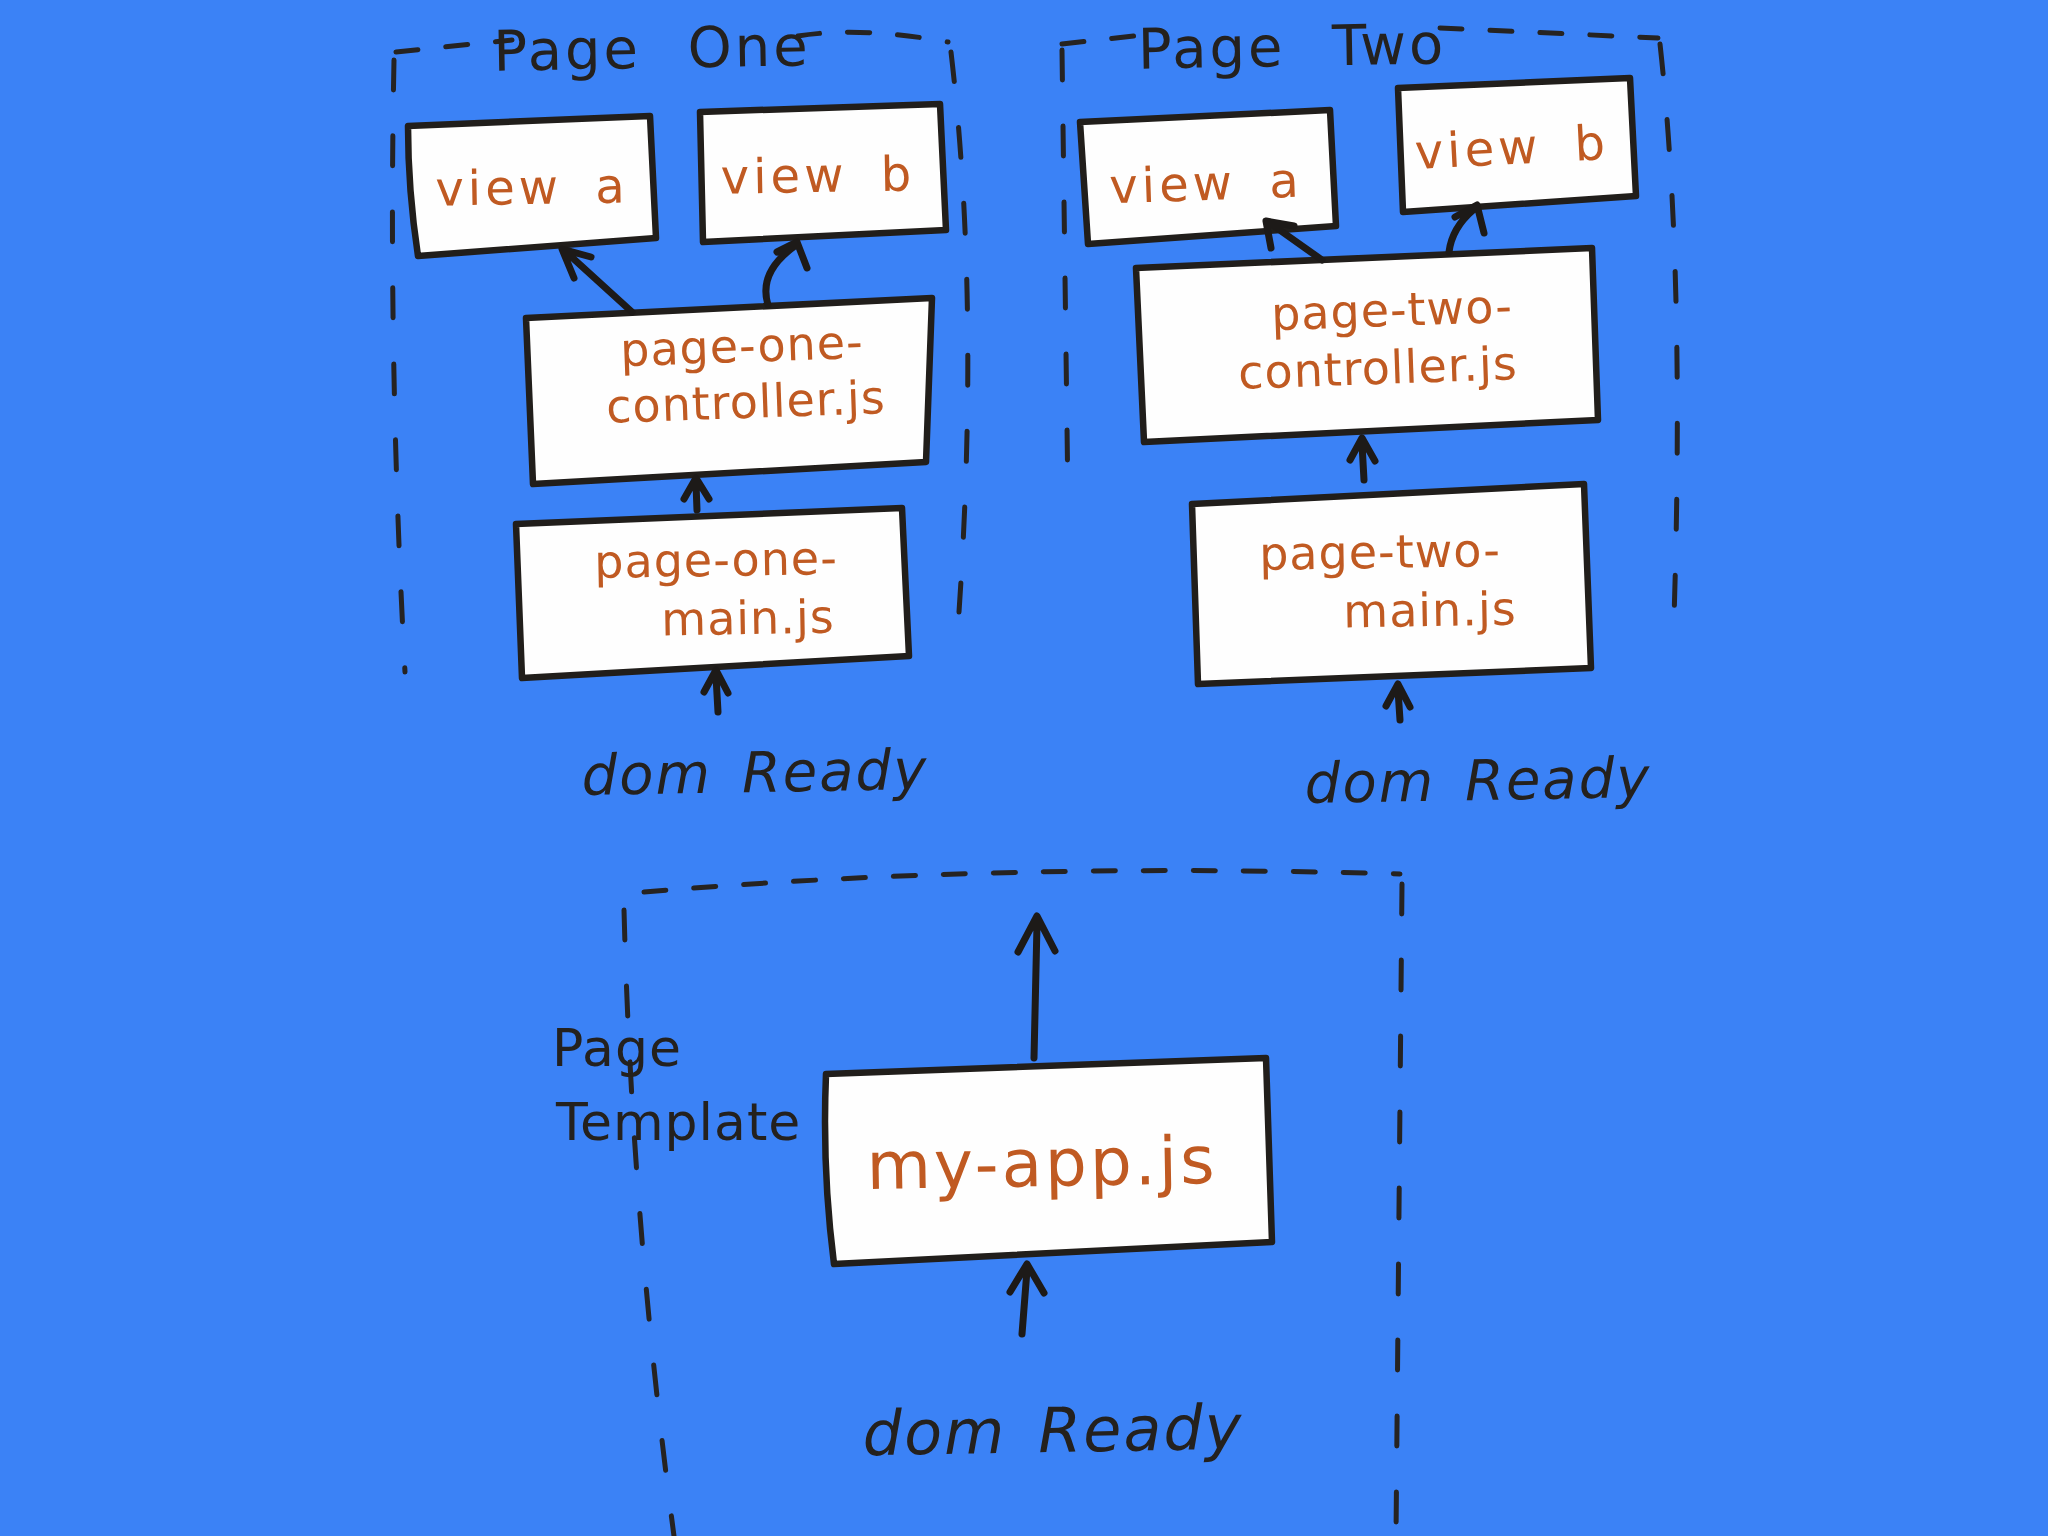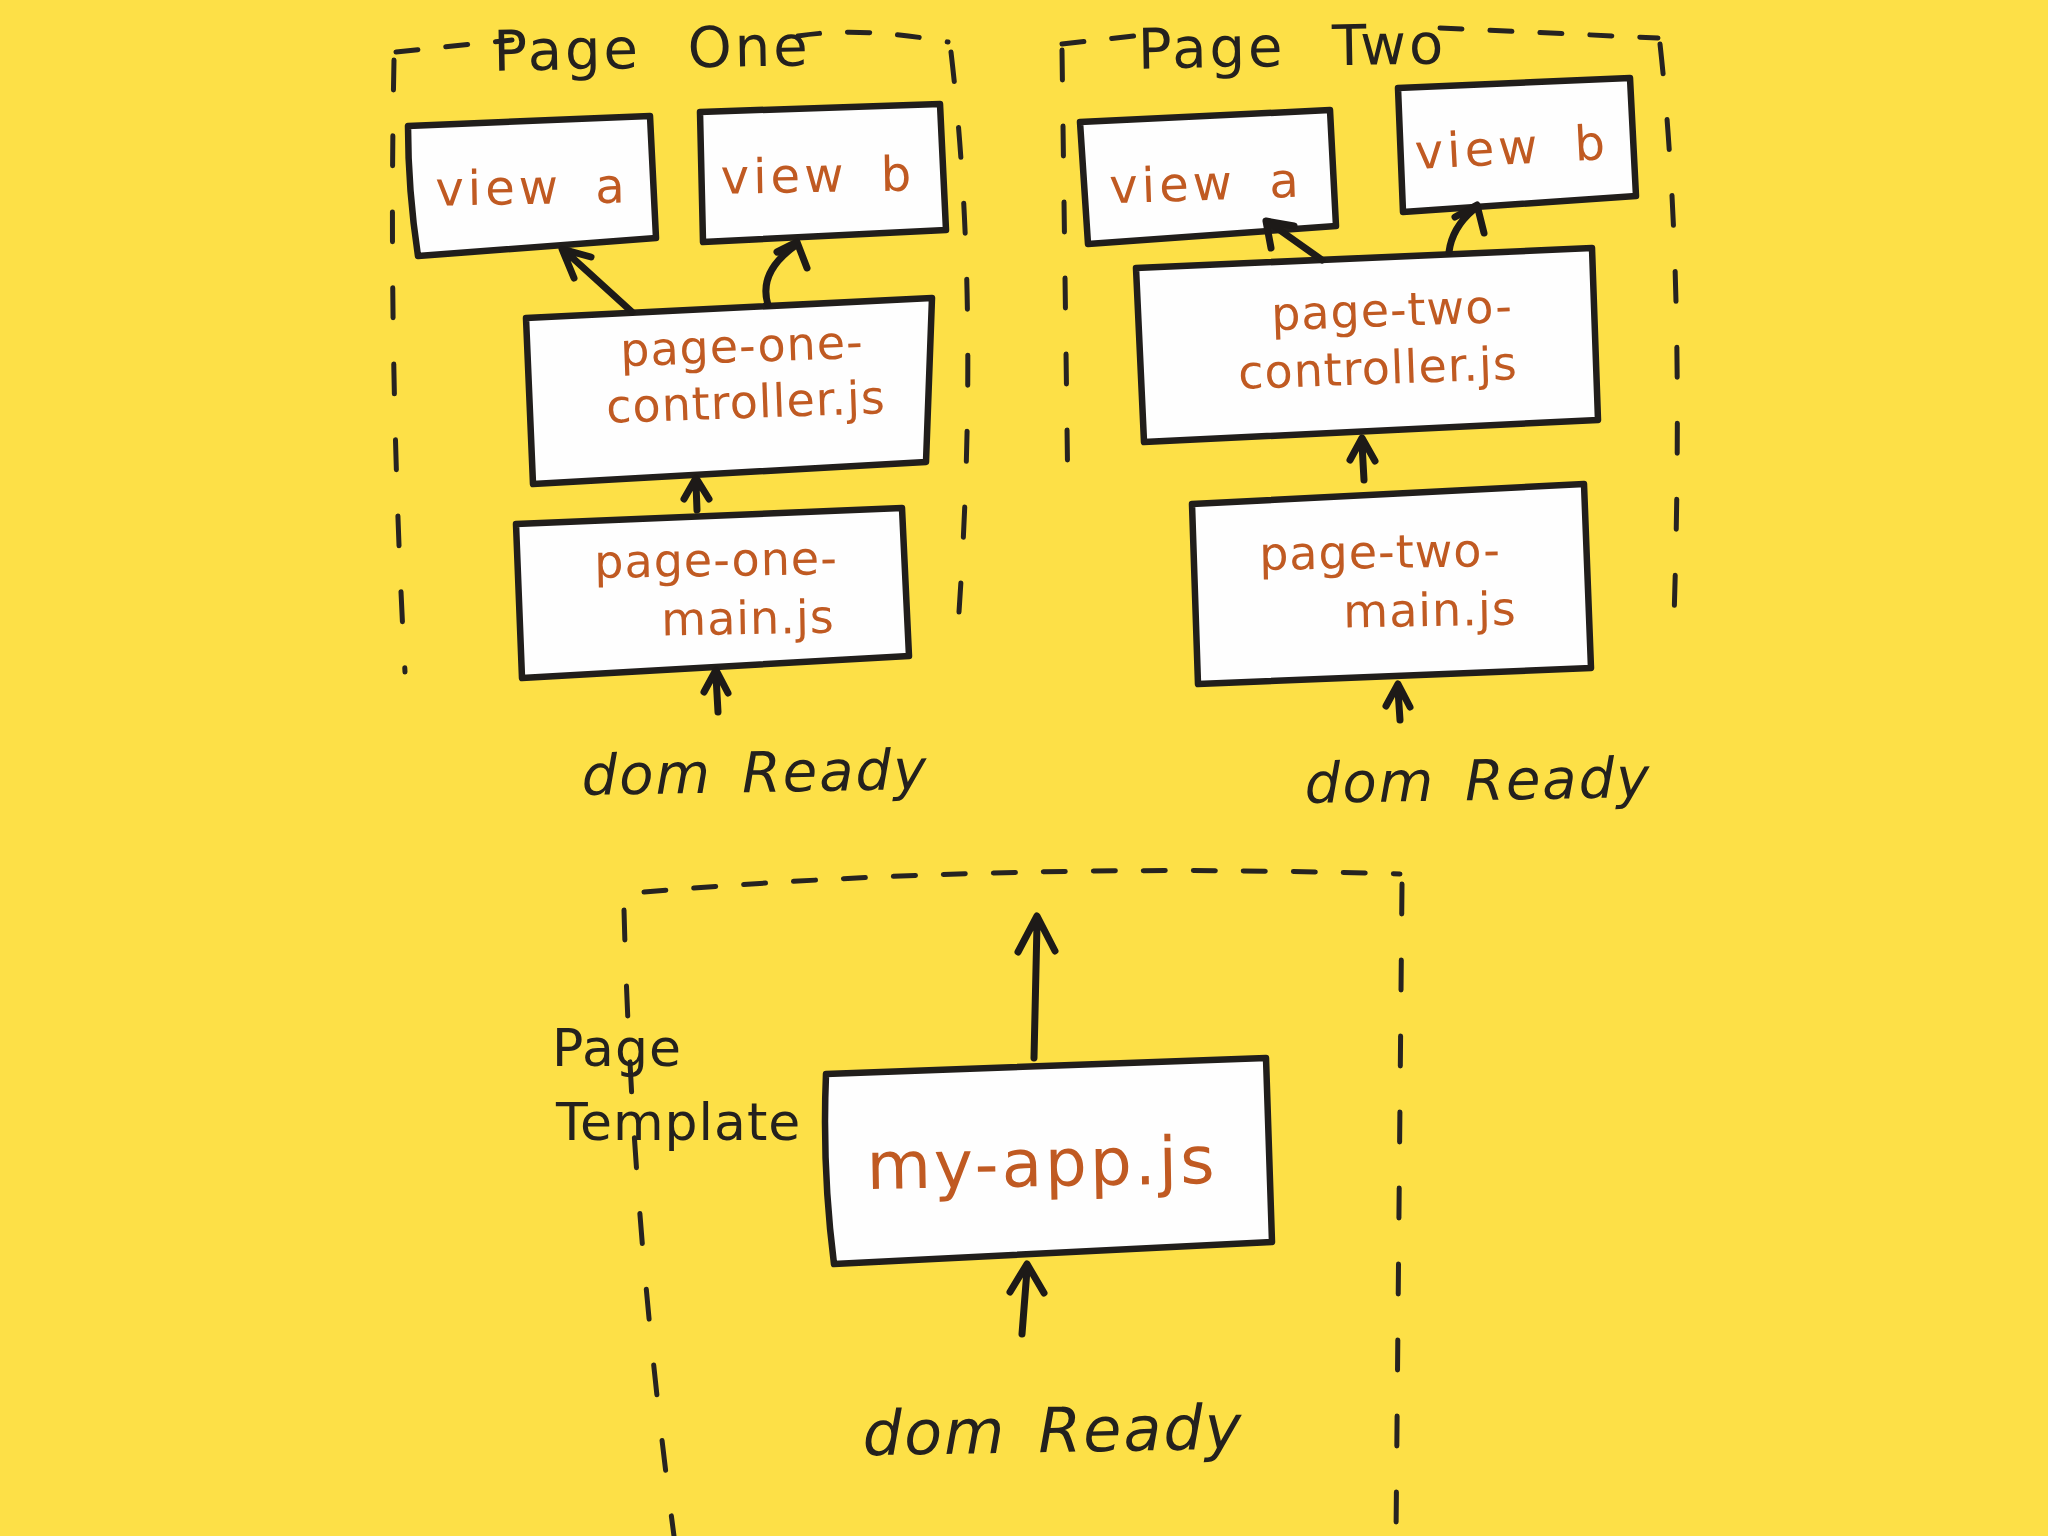--- a/index.html
+++ b/index.html
@@ -1,20 +1,20 @@
 <!DOCTYPE html>
 <html><head>
 <meta charset="utf-8">
 <style>
   html,body{margin:0;padding:0;}
   body{background:#e9e9e9;font-family:"DejaVu Sans",sans-serif;}
   .canvas{
     position:relative;
     width:2048px;height:1536px;
-    background:#fde047;
+    background:#3b82f6;
     overflow:hidden;
     text-align:center;
   }
   svg{position:absolute;inset:0;display:block;}
   .box{
     fill:#fefefe;
     stroke:#211e1b;
     stroke-width:6.5;
     stroke-linejoin:round;
     stroke-linecap:round;

